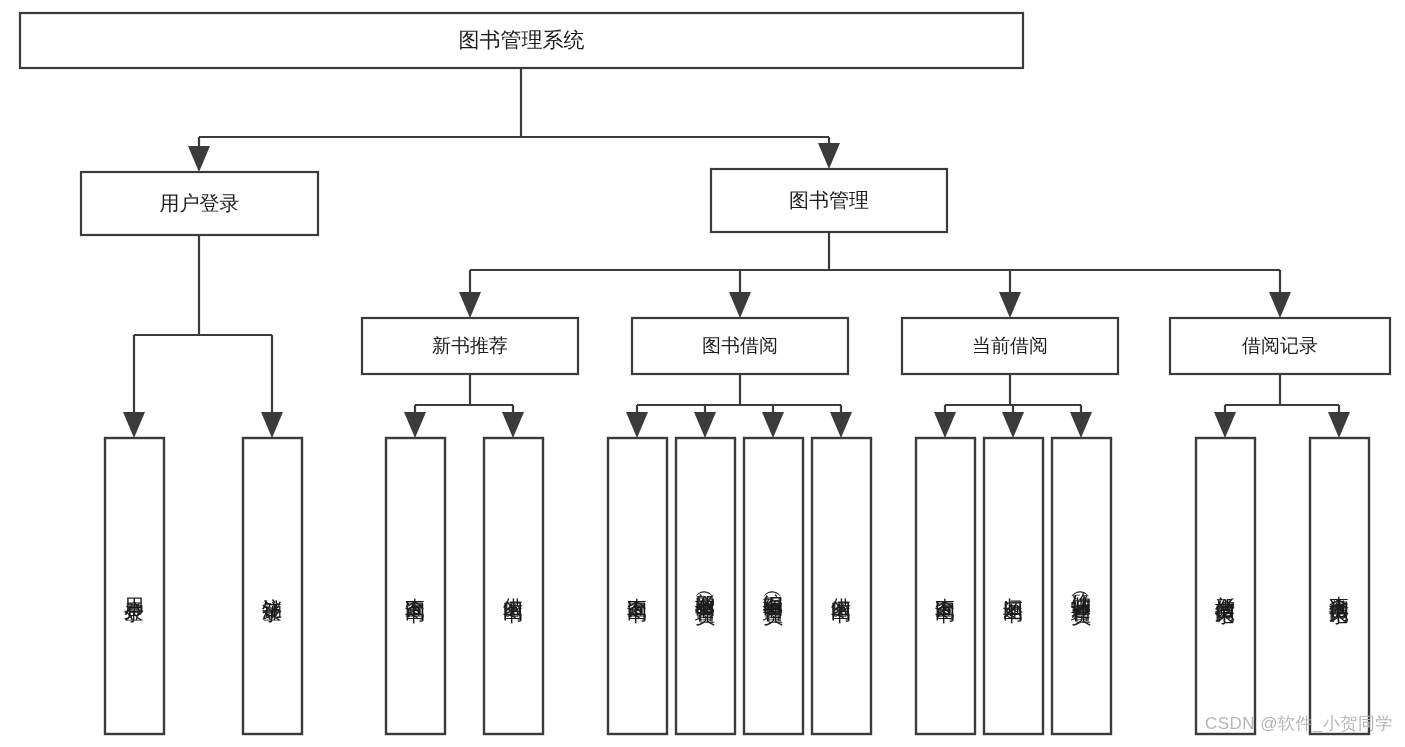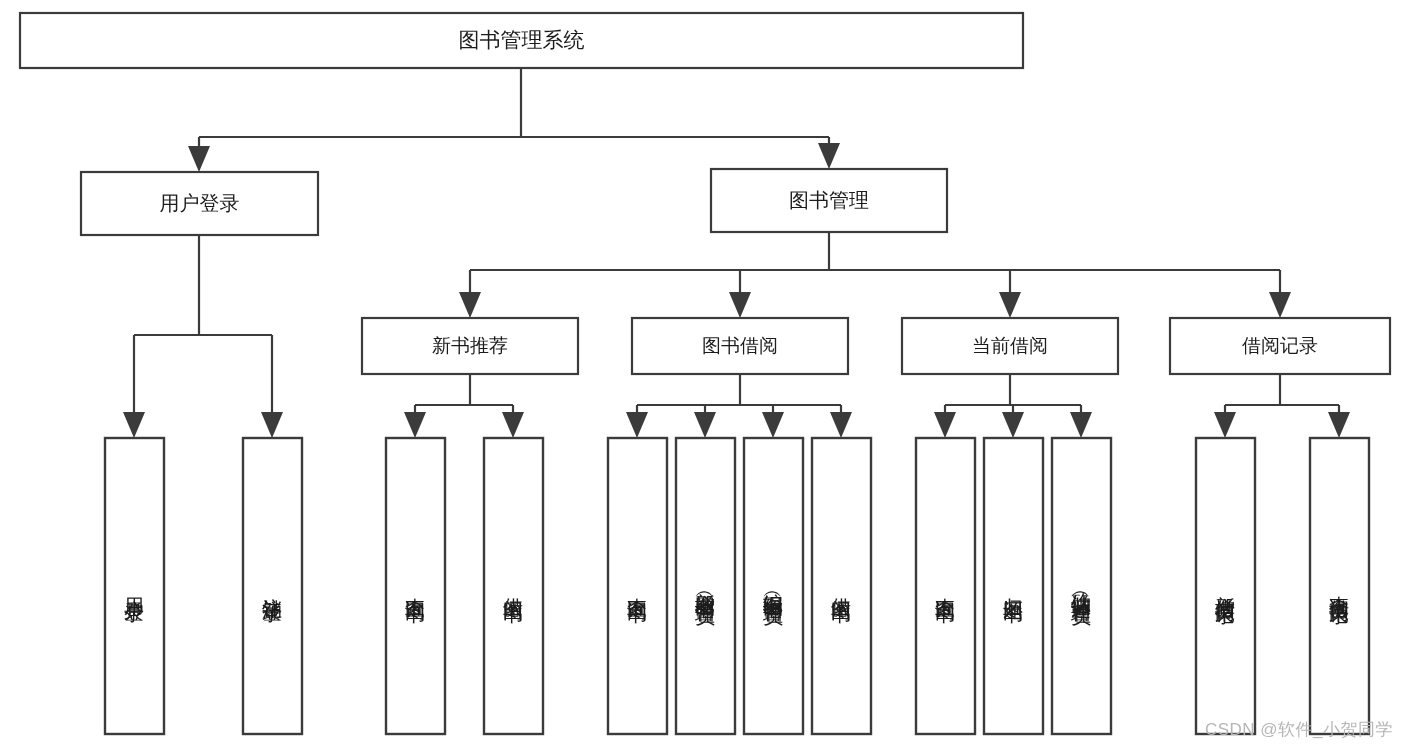--- a/index.html
+++ b/index.html
@@ -68,21 +68,21 @@
   .leaf-label-wrap {
     position: absolute;
     display: flex;
     align-items: center;
     justify-content: center;
     pointer-events: none;
   }
   .watermark {
     position: absolute;
     right: 12px;
-    bottom: 6px;
+    bottom: 12px;
     font-family: "Liberation Sans", "DejaVu Sans", sans-serif;
     font-size: 17px;
     color: #b6b6b6;
     white-space: nowrap;
     letter-spacing: 0.5px;
   }
 </style>
 </head>
 <body>
 

